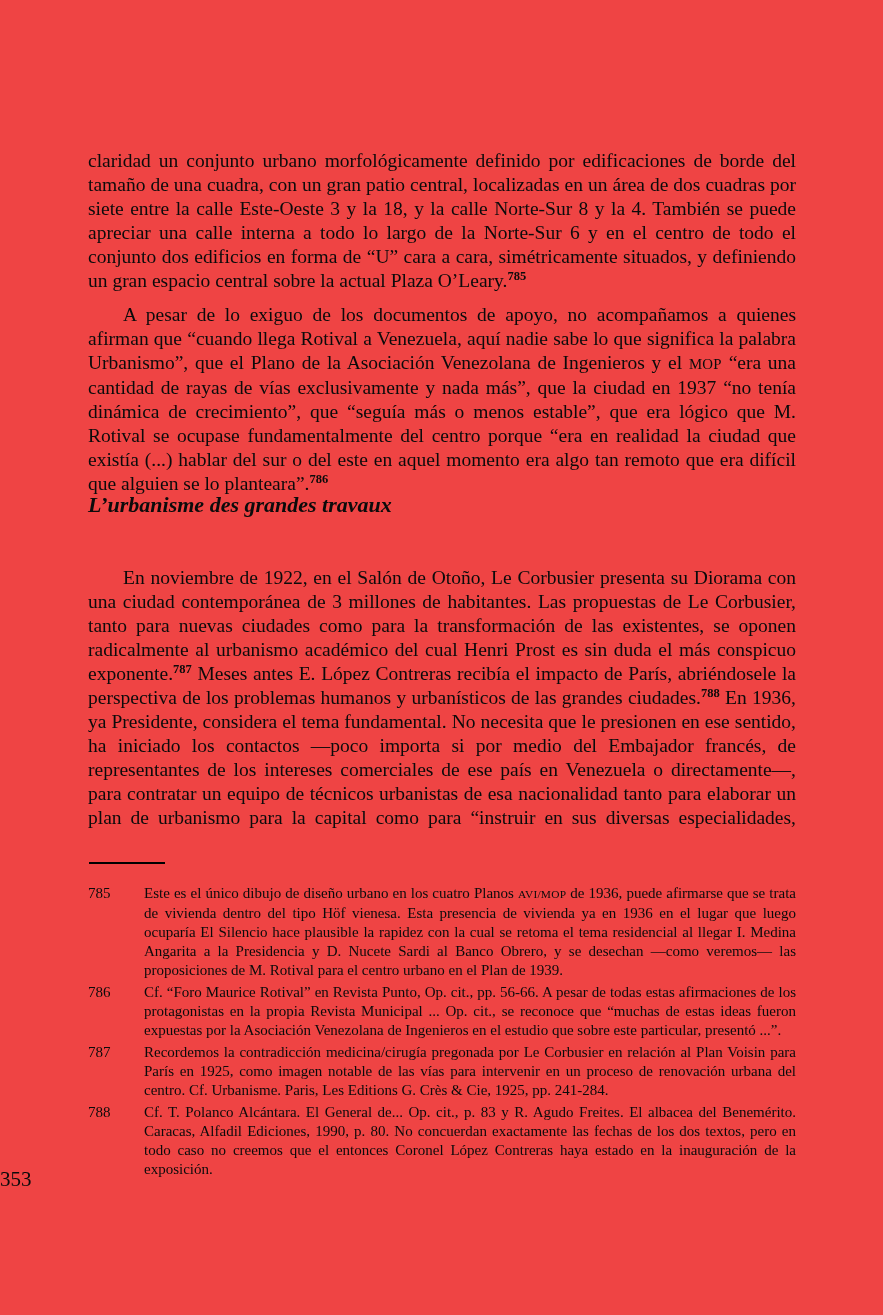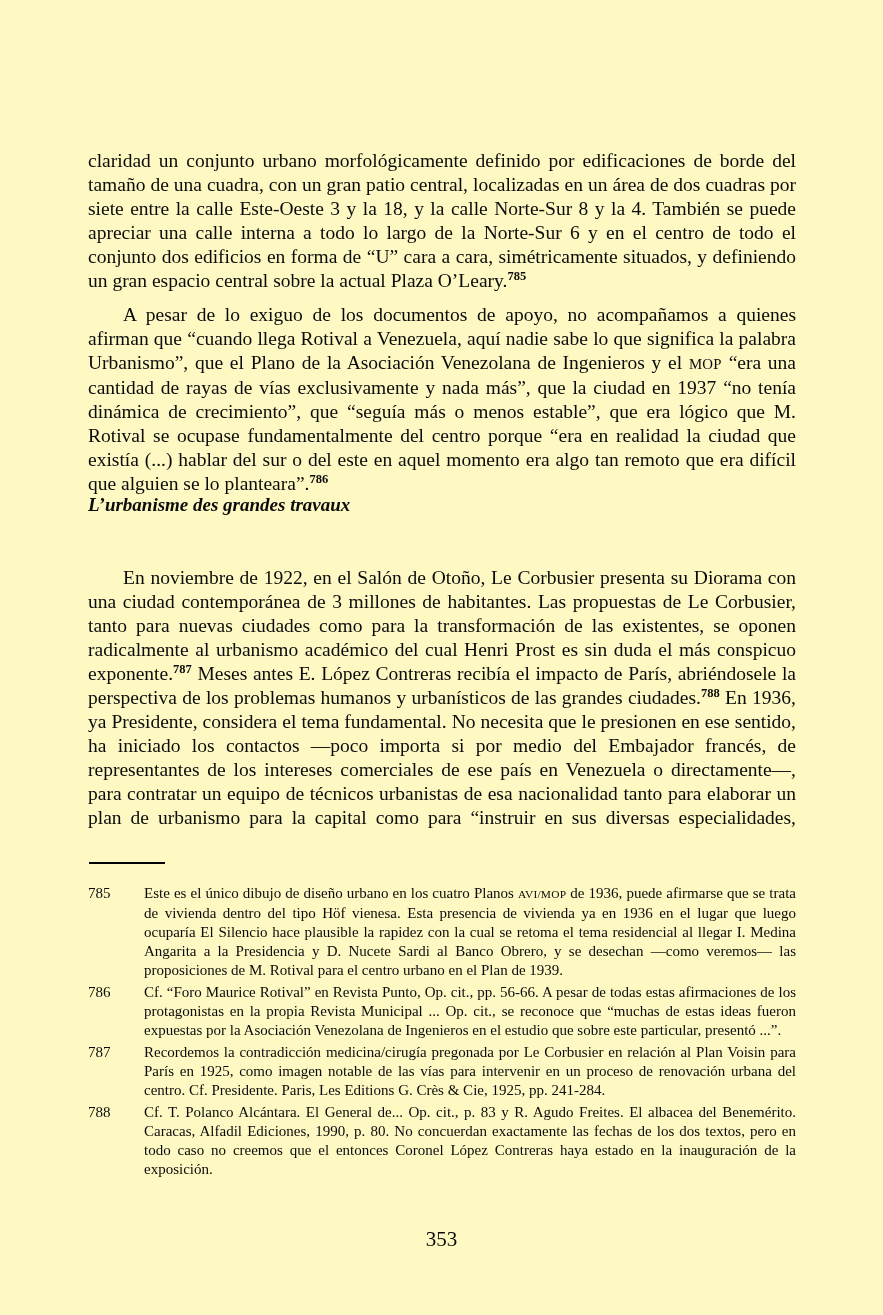--- a/index.html
+++ b/index.html
@@ -4,42 +4,42 @@
 <style>
   html, body {
     margin: 0;
     padding: 0;
     background: #ffffff;
   }
   .page {
     position: relative;
     width: 883px;
     height: 1315px;
-    background: #fef9c3;
+    background: #ef4444;
     font-family: "Liberation Serif", serif;
     color: #0b0b0b;
     overflow: hidden;
   }
   .block {
     position: absolute;
     left: 88px;
     width: 708px;
   }
   .body-text {
     font-size: 19.5px;
     line-height: 24px;
     text-align: justify;
   }
   .indent { text-indent: 35px; }
   .continue { text-align-last: justify; }
   #para1 { top: 129px; }
   #para2 { top: 283px; }
   #section-heading {
     top: 493px;
-    font-size: 19px;
+    font-size: 22px;
     line-height: 24px;
     font-weight: bold;
     font-style: italic;
   }
   #para3 { top: 546px; }
   .ref {
     font-size: 12.5px;
     position: relative;
     top: -6.5px;
     line-height: 0;
@@ -70,23 +70,22 @@
     flex: 0 0 56px;
     width: 56px;
   }
   .fn-text {
     flex: 1;
     text-align: justify;
   }
   #page-number {
     position: absolute;
     left: 0;
-    top: 1227px;
+    top: 1167px;
     width: 883px;
-    text-align: center;
     font-size: 21px;
     line-height: 24px;
   }
 </style>
 </head>
 <body>
 
 <div class="page">
 
   <p id="para1" class="block body-text"><span>claridad un conjunto urbano morfológicamente definido por edificaciones de borde del tamaño de una cuadra, con un gran patio central, localizadas en un área de dos cuadras por siete entre la calle Este-Oeste 3 y la 18, y la calle Norte-Sur 8 y la 4. También se puede apreciar una calle interna a todo lo largo de la Norte-Sur 6 y en el centro de todo el conjunto dos edificios en forma de “U” cara a cara, simétricamente situados, y definiendo un gran espacio central sobre la actual Plaza O’Leary.</span><span class="ref">785</span></p>
@@ -106,21 +105,21 @@
       <div class="fn-text"><span>Este es el único dibujo de diseño urbano en los cuatro Planos </span><span class="sc">AVI/MOP</span><span> de 1936, puede afirmarse que se trata de vivienda dentro del tipo Höf vienesa. Esta presencia de vivienda ya en 1936 en el lugar que luego ocuparía El Silencio hace plausible la rapidez con la cual se retoma el tema residencial al llegar I. Medina Angarita a la Presidencia y D. Nucete Sardi al Banco Obrero, y se desechan —como veremos— las proposiciones de M. Rotival para el centro urbano en el Plan de 1939.</span></div>
     </div>
 
     <div class="fn">
       <div class="fn-num">786</div>
       <div class="fn-text"><span class="it">Cf.</span><span> “Foro Maurice Rotival” en Revista </span><span class="it">Punto, Op. cit.,</span><span> pp. 56-66. A pesar de todas estas afirmaciones de los protagonistas en la propia </span><span class="it">Revista Municipal ... Op. cit.,</span><span> se reconoce que “muchas de estas ideas fueron expuestas por la Asociación Venezolana de Ingenieros en el estudio que sobre este particular, presentó ...”.</span></div>
     </div>
 
     <div class="fn">
       <div class="fn-num">787</div>
-      <div class="fn-text"><span>Recordemos la contradicción medicina/cirugía pregonada por Le Corbusier en relación al Plan Voisin para París en 1925, como imagen notable de las vías para intervenir en un proceso de renovación urbana del centro. </span><span class="it">Cf. Presidente.</span><span> Paris, Les Editions G. Crès &amp; Cie, 1925, pp. 241-284.</span></div>
+      <div class="fn-text"><span>Recordemos la contradicción medicina/cirugía pregonada por Le Corbusier en relación al Plan Voisin para París en 1925, como imagen notable de las vías para intervenir en un proceso de renovación urbana del centro. </span><span class="it">Cf. Urbanisme.</span><span> Paris, Les Editions G. Crès &amp; Cie, 1925, pp. 241-284.</span></div>
     </div>
 
     <div class="fn">
       <div class="fn-num">788</div>
       <div class="fn-text"><span class="it">Cf.</span><span> T. Polanco Alcántara. </span><span class="it">El General de... Op. cit.,</span><span> p. 83 y R. Agudo Freites. </span><span class="it">El albacea del Benemérito.</span><span> Caracas, Alfadil Ediciones, 1990, p. 80. No concuerdan exactamente las fechas de los dos textos, pero en todo caso no creemos que el entonces Coronel López Contreras haya estado en la inauguración de la exposición.</span></div>
     </div>
 
   </div>
 
   <div id="page-number">353</div>

